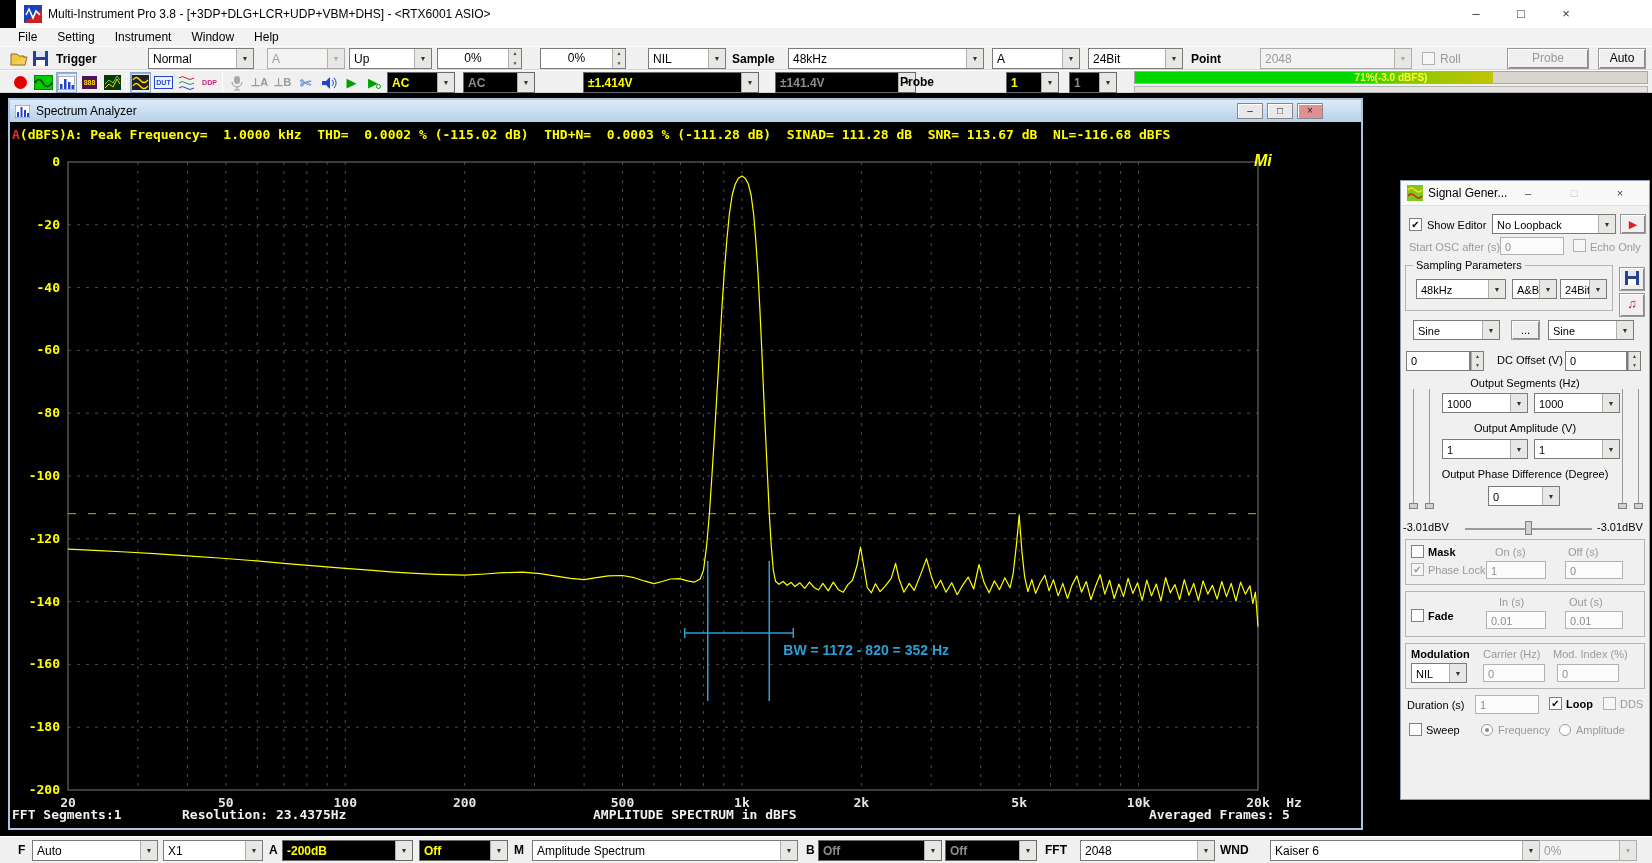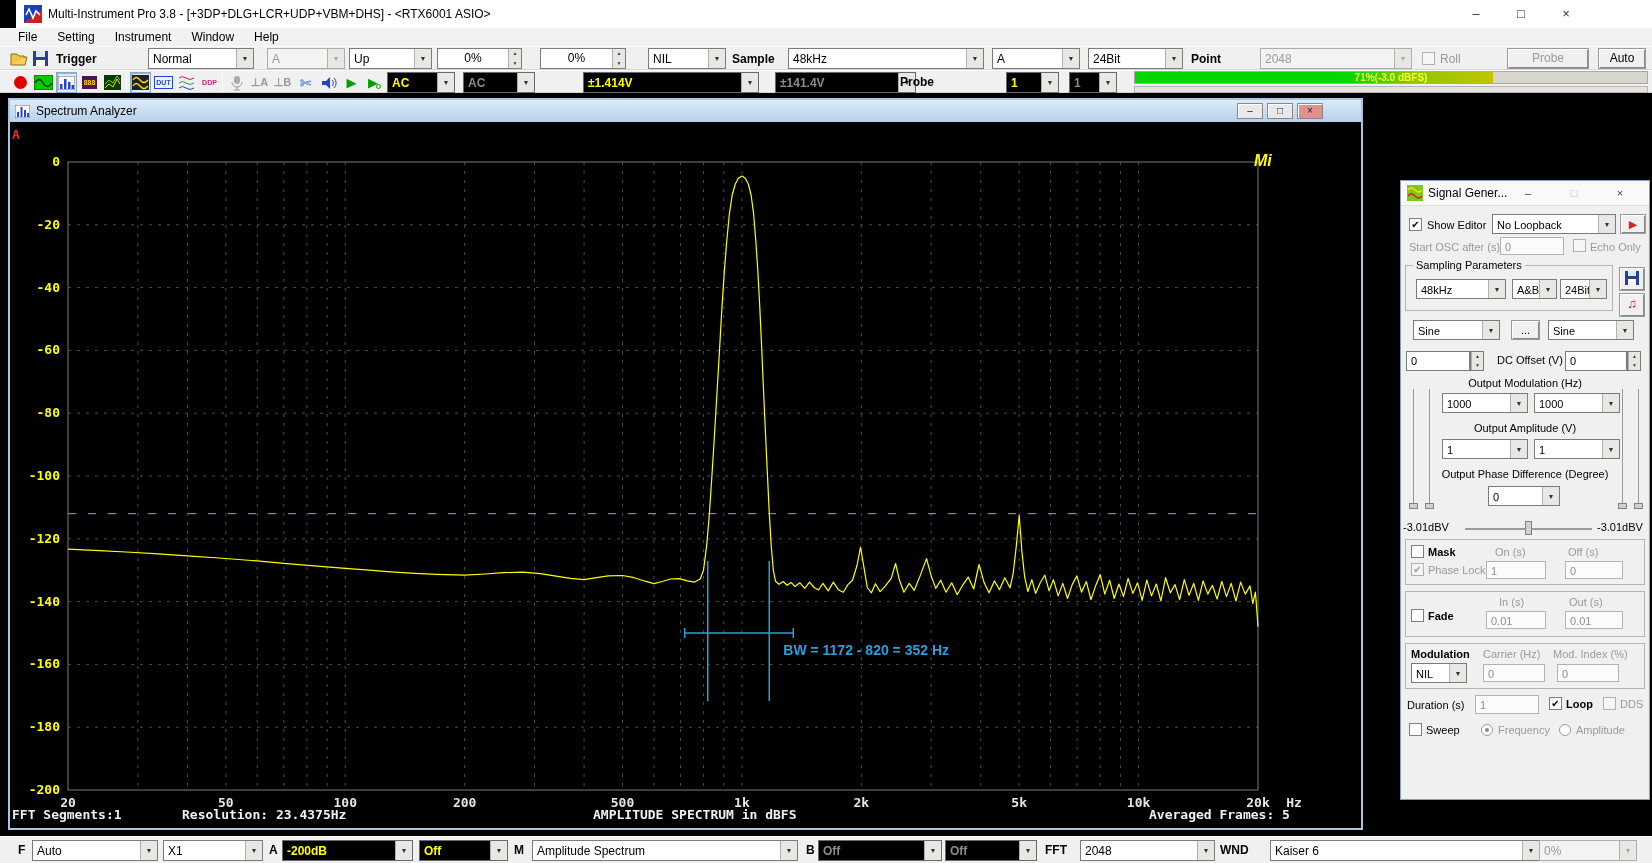--- a/index.html
+++ b/index.html
@@ -286,20 +286,21 @@
         <rect x="9" y="5" width="2" height="7" fill="#2244cc"></rect>
         <rect x="12" y="8" width="2" height="4" fill="#2244cc"></rect>
       </svg>
     <span style="margin-left:6px">Spectrum Analyzer</span>
     <div class="swbtn" style="left:1227px"><span>–</span></div>
     <div class="swbtn" style="left:1257px"><span>□</span></div>
     <div class="swbtn" style="left:1287px;background:#e09090"><span>×</span></div>
   </div>
   <div class="abs" id="sw-readout">
     <span class="mono" style="font-size:13px;font-weight:bold;color:#e03030;white-space:pre">A</span>
+    <span class="mono" style="font-size:13px;font-weight:bold;color:#ffff00;white-space:pre">(dBFS)A: Peak Frequency=  1.0000 kHz  THD=  0.0002 % (-115.02 dB)  THD+N=  0.0003 % (-111.28 dB)  SINAD= 111.28 dB  SNR= 113.67 dB  NL=-116.68 dBFS</span>
   </div>
   <div class="abs" id="plot-pane">
     <svg id="spectrum-svg" class="abs" style="left:0;top:0" width="1351" height="682">
         <line x1="127.84953275875355" y1="16" x2="127.84953275875355" y2="644" stroke="#4c4c4c" stroke-dasharray="3 6"></line>
         <line x1="177.40856494671254" y1="16" x2="177.40856494671254" y2="644" stroke="#4c4c4c" stroke-dasharray="3 6"></line>
         <line x1="215.8495367732416" y1="16" x2="215.8495367732416" y2="644" stroke="#4c4c4c" stroke-dasharray="3 6"></line>
         <line x1="247.2580977054661" y1="16" x2="247.2580977054661" y2="644" stroke="#4c4c4c" stroke-dasharray="3 6"></line>
         <line x1="273.81365759227606" y1="16" x2="273.81365759227606" y2="644" stroke="#4c4c4c" stroke-dasharray="3 6"></line>
         <line x1="296.8171298934251" y1="16" x2="296.8171298934251" y2="644" stroke="#4c4c4c" stroke-dasharray="3 6"></line>
         <line x1="317.1076304642197" y1="16" x2="317.1076304642197" y2="644" stroke="#4c4c4c" stroke-dasharray="3 6"></line>
@@ -444,21 +445,21 @@
   </div>
   <span class="abs" style="left:96px;top:173px">DC Offset (V)</span>
   <div class="inp" style="left:164px;top:170px;width:62px">0</div>
   <div class="spin" style="left:226px;top:170px;width:14px;height:20px">
     <span class="sb">
         <i>▲</i>
         <i>▼</i>
       </span>
   </div>
 
-  <div class="abs" style="left:0;top:196px;width:248px;text-align:center">Output Modulation (Hz)</div>
+  <div class="abs" style="left:0;top:196px;width:248px;text-align:center">Output Segments (Hz)</div>
   <div class="dd" style="left:41px;top:212px;width:86px;height:20px">
     <span class="t">1000</span>
       <span class="a">▼</span>
   </div>
   <div class="dd" style="left:133px;top:212px;width:86px;height:20px">
     <span class="t">1000</span>
       <span class="a">▼</span>
   </div>
   <div class="abs" style="left:0;top:241px;width:248px;text-align:center">Output Amplitude (V)</div>
   <div class="dd" style="left:41px;top:258px;width:86px;height:20px">

